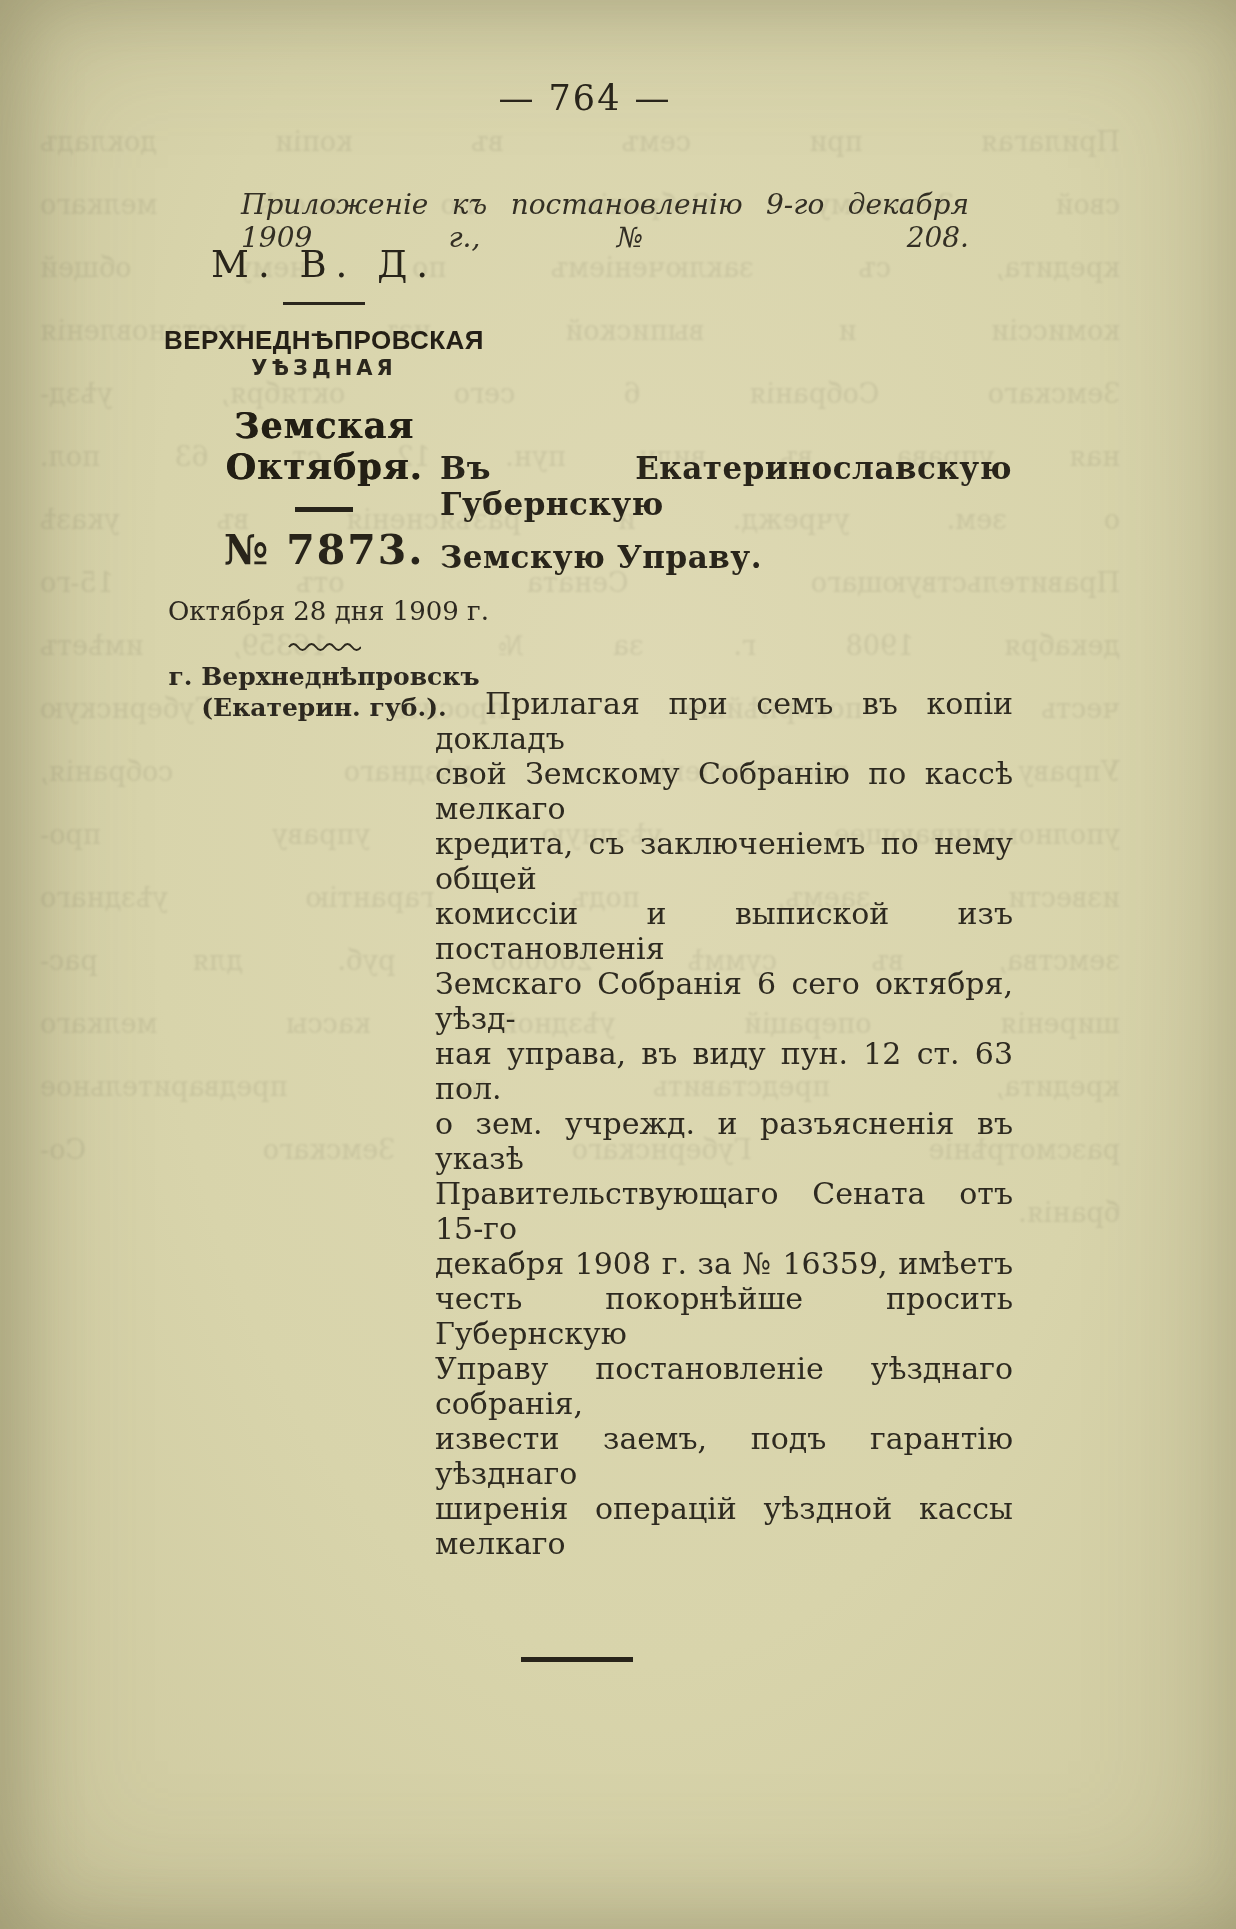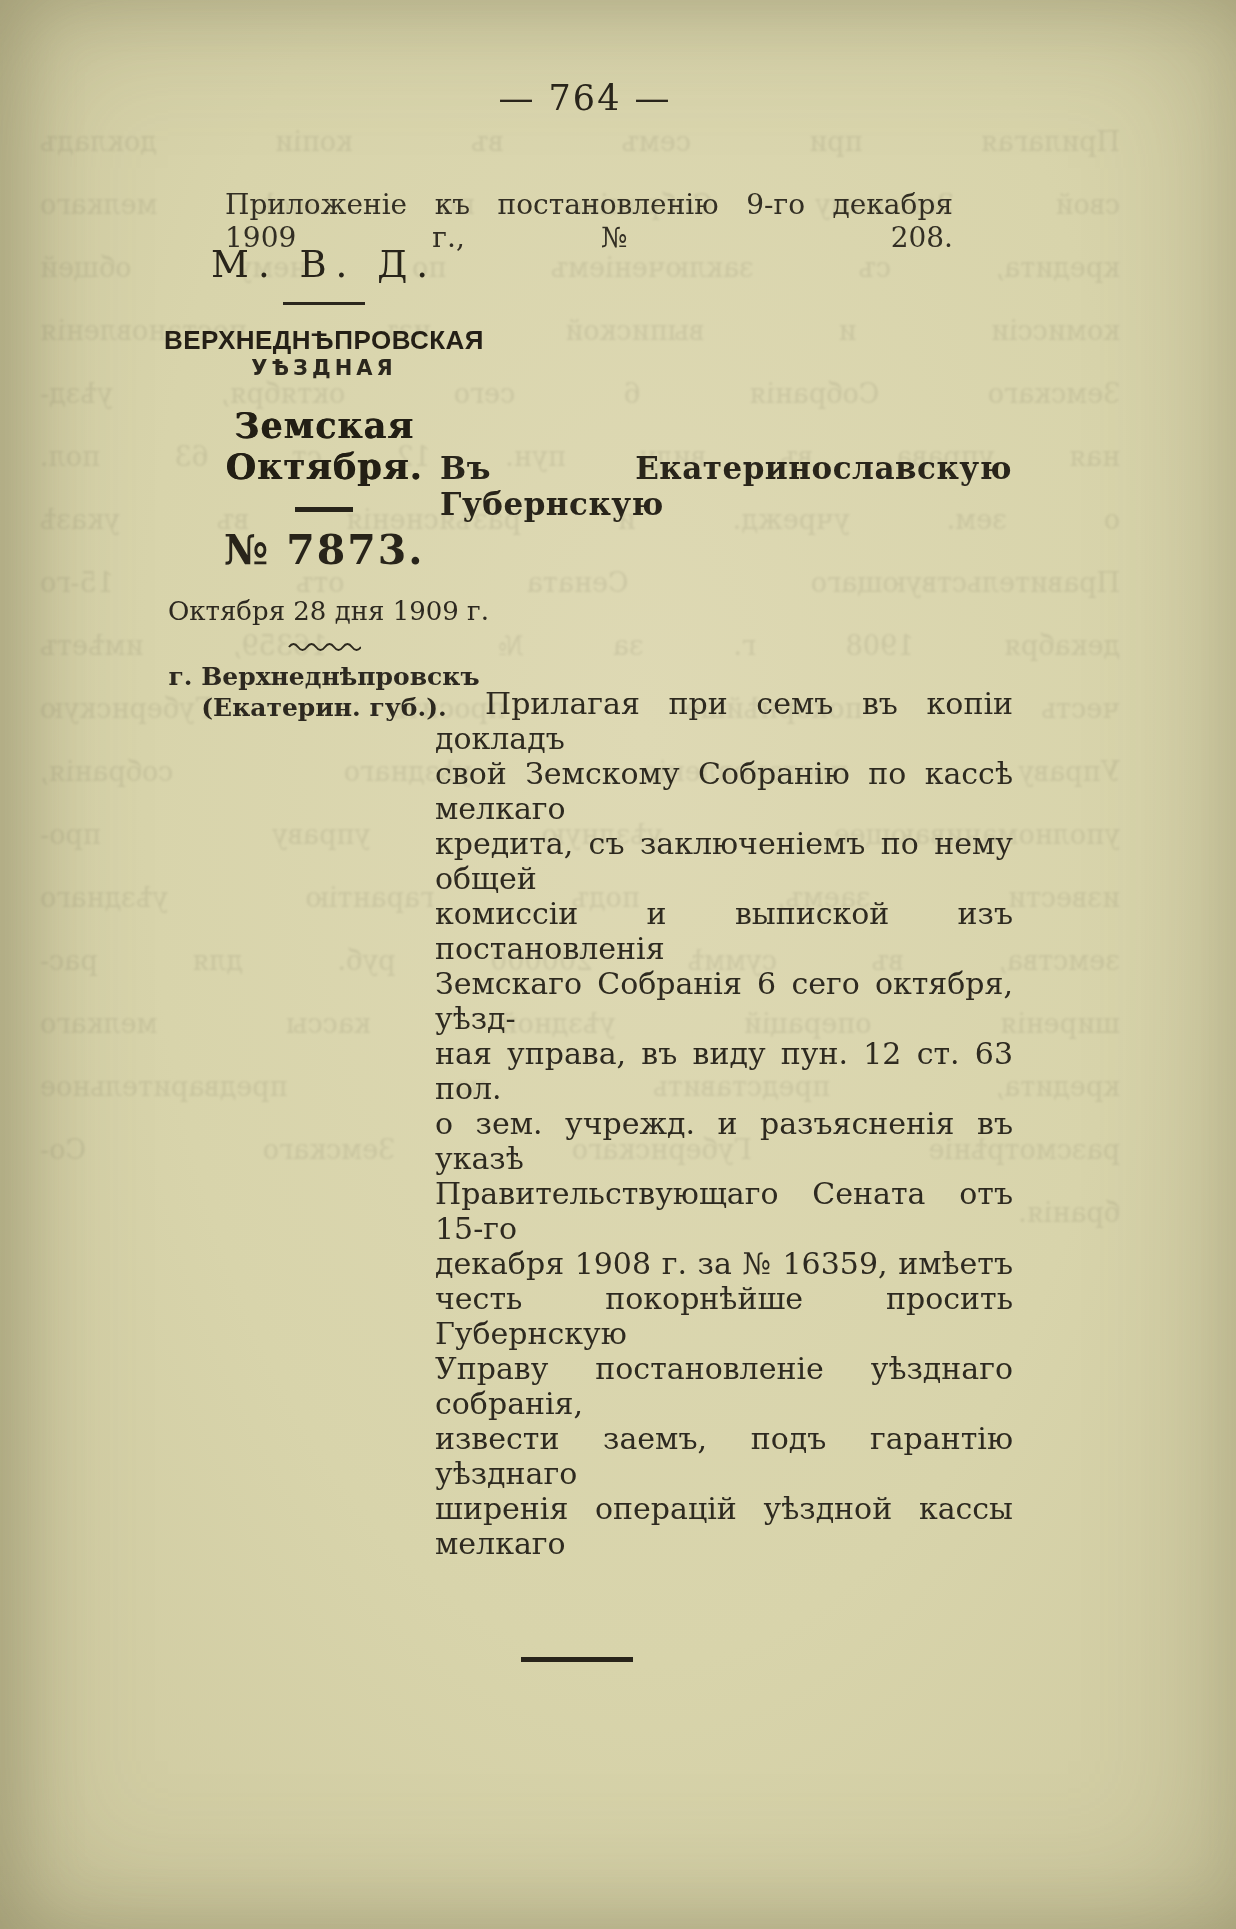--- a/index.html
+++ b/index.html
@@ -30,21 +30,22 @@
   }
   .content { position: absolute; inset: 0; z-index: 1; }
 
   .page-number {
     position: absolute; top: 78px; left: 0; width: 1170px;
     text-align: center;
     font-size: 35px; letter-spacing: 2px;
     color: #29251b;
   }
   .annotation {
-    position: absolute; top: 188px; left: 225px; width: 728px;
+    position: absolute; top: 188px; left: 241px; width: 728px;
+    font-style: italic;
     font-size: 28px;
     text-align: justify; text-align-last: justify;
     color: #332f24;
   }
 
   
   .letterhead {
     position: absolute; top: 243px; left: 168px; width: 312px;
     text-align: center;
   }
@@ -166,20 +167,21 @@
       <div class="date-line">Октября 28 дня 1909 г.</div>
       <svg class="wavy" width="74" height="12" viewBox="0 0 74 12">
         <path d="M2 7 q4.5 -6 9 0 t9 0 t9 0 t9 0 t9 0 t9 0 t9 0 t9 0" stroke="#2b271d" stroke-width="2" fill="none"></path>
       </svg>
       <div class="place-line1">г. Верхнеднѣпровскъ</div>
       <div class="place-line2">(Екатерин. губ.).</div>
     </div>
 
     <div class="addressee">
       <div class="line1">Въ Екатеринославскую Губернскую</div>
+      <div class="line2">Земскую Управу.</div>
     </div>
 
     <div class="body-text">
         <div>Прилагая при семъ въ копіи докладъ</div>
         <div>свой Земскому Собранію по кассѣ мелкаго</div>
         <div>кредита, съ заключеніемъ по нему общей</div>
         <div>комиссіи и выпиской изъ постановленія</div>
         <div>Земскаго Собранія 6 сего октября, уѣзд-</div>
         <div>ная управа, въ виду пун. 12 ст. 63 пол.</div>
         <div>о зем. учрежд. и разъясненія въ указѣ</div>

